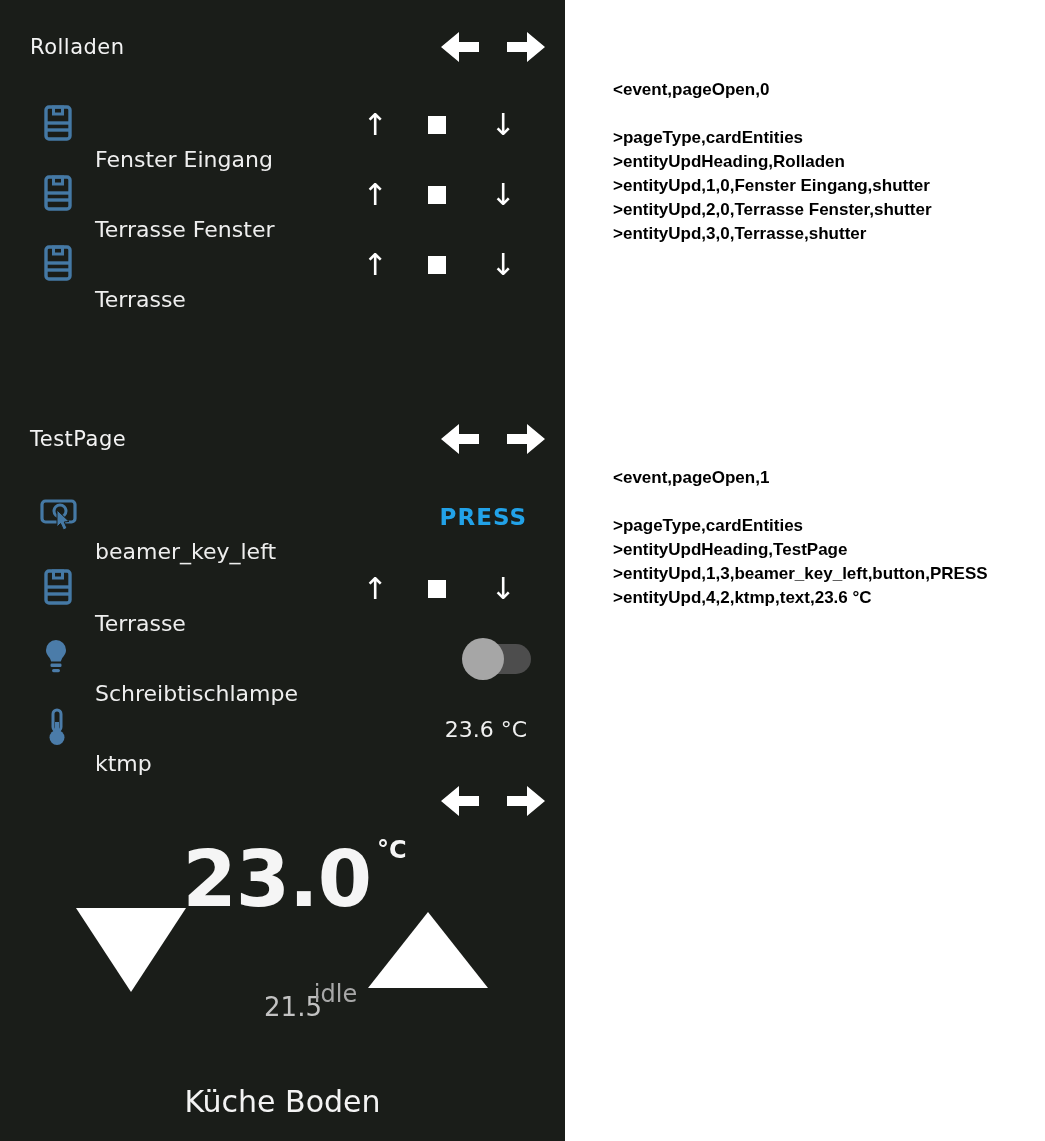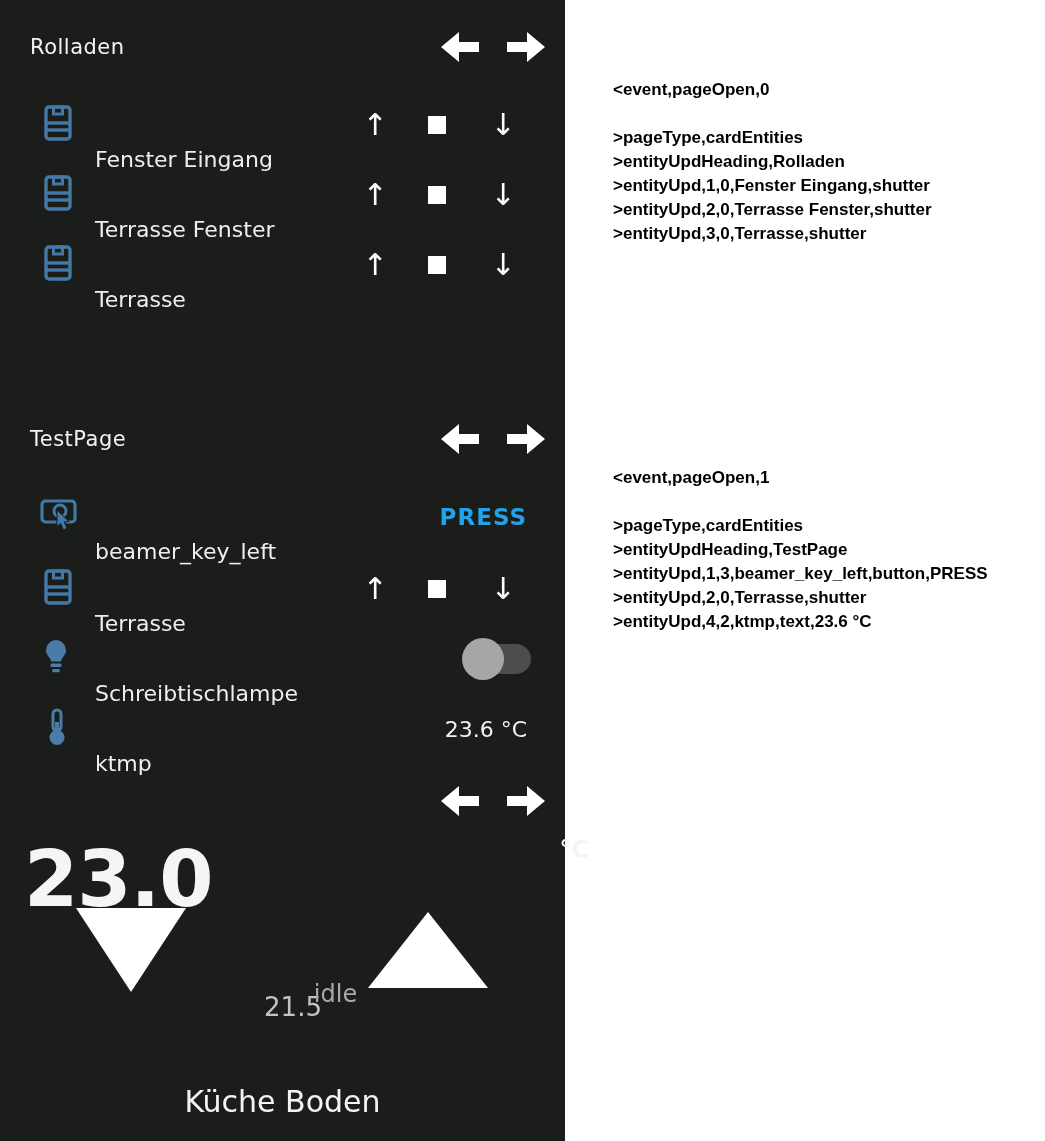--- a/index.html
+++ b/index.html
@@ -22,21 +22,21 @@
   .ctl-stop { left:428px; width:18px; height:18px; background:#ffffff; }
   .ctl-down { left:486px; }
   .evalue { position:absolute; right:38px; top:50%; transform:translateY(-50%); font-size:22px; color:#f0f0f0; white-space:nowrap; }
   .evalue.press { color:#22a2e8; font-size:23px; font-weight:600; letter-spacing:1px; cursor:pointer; }
 
   .toggle { position:absolute; right:34px; top:50%; transform:translateY(-50%); width:64px; height:30px; background:#4d4d4d; border-radius:15px; cursor:pointer; }
   .toggle .knob { position:absolute; left:-5px; top:-6px; width:42px; height:42px; border-radius:50%; background:#a6a6a6; }
 
   
   .thermo-nav { position:absolute; top:784px; right:20px; }
-  .temp-group { position:absolute; top:840px; left:12px; width:565px; display:flex; justify-content:space-between; align-items:flex-start; transform:translateX(12px); }
+  .temp-group { position:absolute; top:840px; left:0; width:565px; display:flex; justify-content:center; align-items:flex-start; transform:translateX(12px); }
   .temp-big { font-size:78px; font-weight:700; line-height:1; color:#f5f5f5; letter-spacing:-1px; }
   .temp-unit { font-size:24px; font-weight:700; color:#f5f5f5; margin-left:6px; margin-top:-4px; }
   .tri { position:absolute; width:0; height:0; cursor:pointer; }
   .tri-down { top:908px; left:76px; border-left:55px solid transparent; border-right:55px solid transparent; border-top:84px solid #ffffff; }
   .tri-up   { top:912px; left:368px; border-left:60px solid transparent; border-right:60px solid transparent; border-bottom:76px solid #ffffff; }
   .temp-target { position:absolute; top:992px; left:0; width:565px; text-align:center; font-size:26px; color:#c2c2c2;padding-left:21px; }
   .temp-state  { position:absolute; top:980px; left:0; width:671px; text-align:center; font-size:24px; color:#a8a8a8; }
   .thermo-title { position:absolute; top:1084px; left:0; width:565px; text-align:center; font-size:30px; color:#f3f3f3; }
 
   
@@ -215,18 +215,17 @@
     <div>&gt;entityUpd,2,0,Terrasse Fenster,shutter</div>
     <div>&gt;entityUpd,3,0,Terrasse,shutter</div>
   </div>
 
   <div class="log-block" style="top:466px;">
     <div>&lt;event,pageOpen,1</div>
     <div class="log-gap"></div>
     <div>&gt;pageType,cardEntities</div>
     <div>&gt;entityUpdHeading,TestPage</div>
     <div>&gt;entityUpd,1,3,beamer_key_left,button,PRESS</div>
-    <div>&gt;entityUpd,2,0,Terrasse,shutter</div>
     <div>&gt;entityUpd,4,2,ktmp,text,23.6 °C</div>
   </div>
 
 
 </div>
 
 </body></html>

